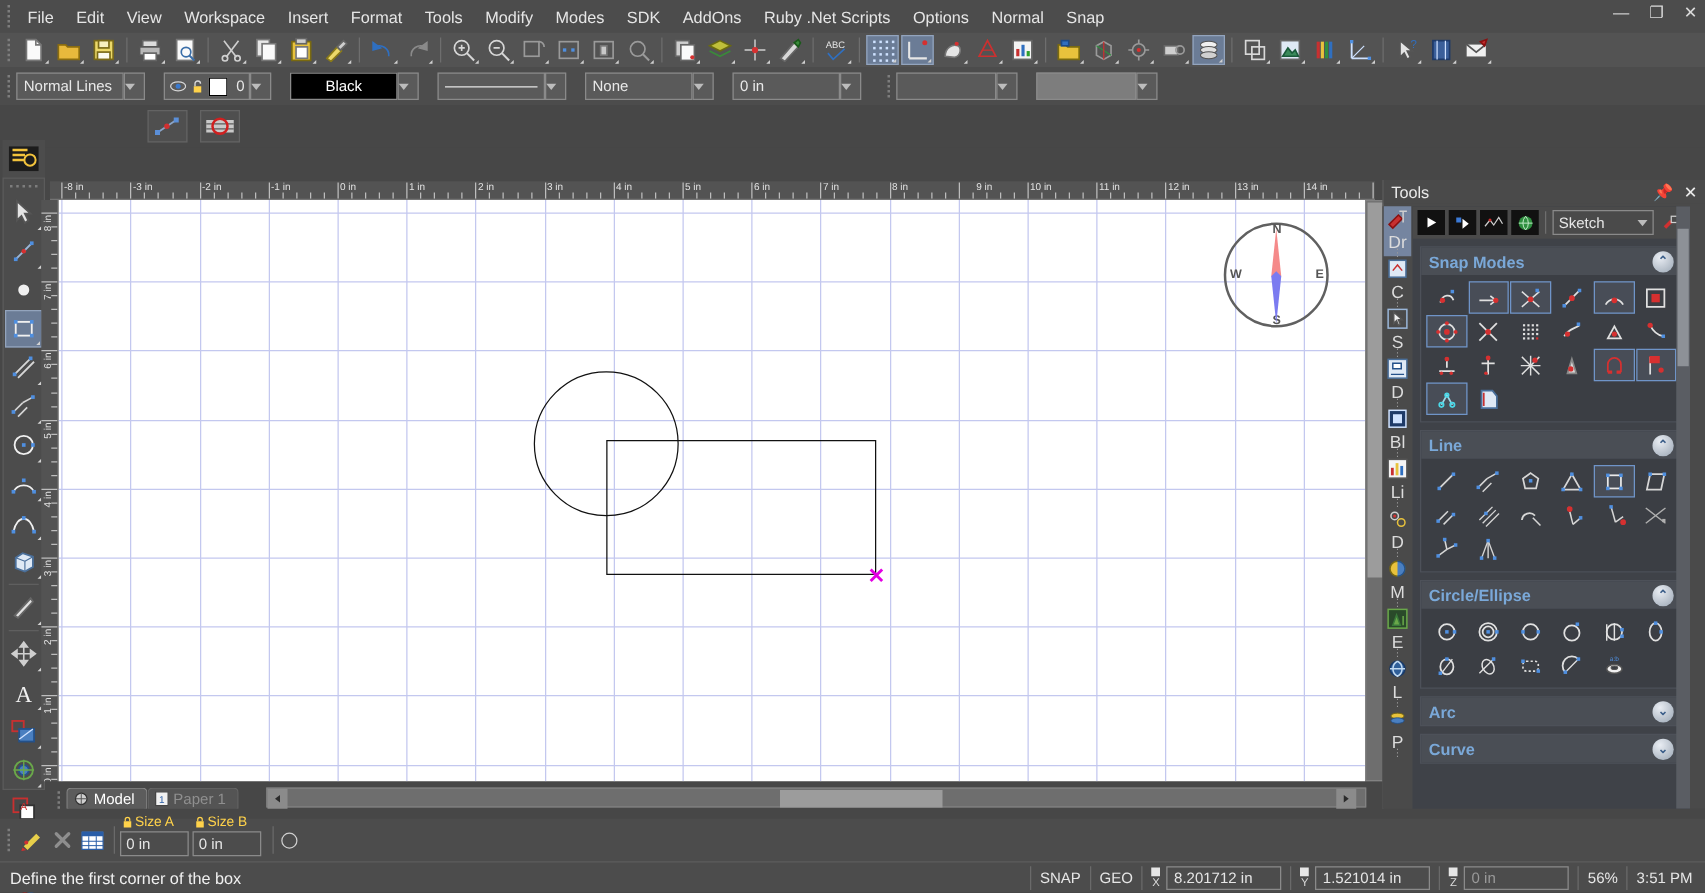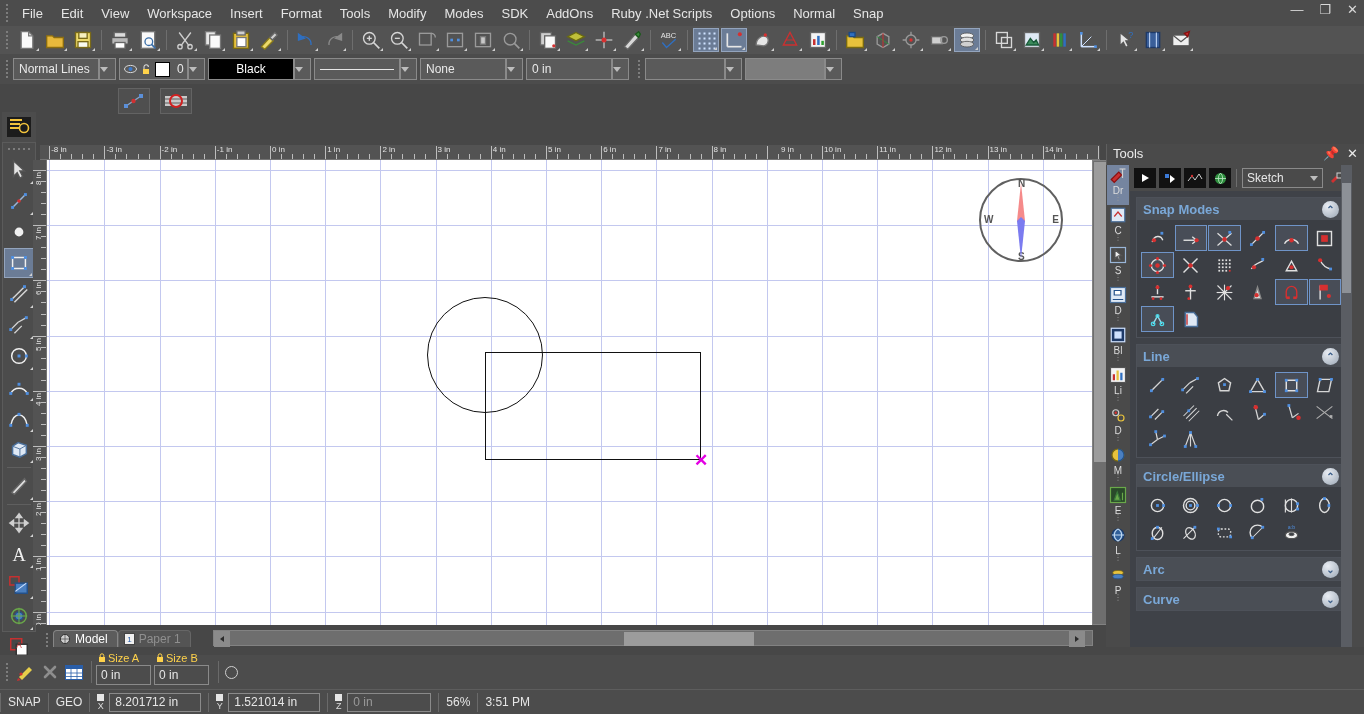--- a/index.html
+++ b/index.html
@@ -43,21 +43,21 @@
     position:absolute; left:0; top:54px; width:1364px; height:30px;
     background:#4c4c4c; display:flex; align-items:center; gap:0px;
   }
   .combo{
     height:22px; background:#5a5a5a; border:1px solid #8a8a8a;
     display:flex; align-items:center; color:#e9e9e9; font-size:12px;
     padding-left:5px; margin-right:0px; position:relative;
   }
   .caret{ width:0;height:0;border-left:4px solid transparent;
           border-right:4px solid transparent;border-top:5px solid #bcbcbc;}
-  .cmbgrp{ display:flex; align-items:center; height:24px; margin-right:3px;}
+  .cmbgrp{ display:flex; align-items:center; height:24px; margin-right:15px;}
 
   
   .toolbar2{
     position:absolute; left:0; top:84px; width:1364px; height:34px;
     background:#474747;
   }
   .flyout{
     position:absolute; top:4px; width:32px; height:26px;
     background:#4f4f4f; border:1px solid #636363; display:flex;
     align-items:center; justify-content:center;
@@ -139,21 +139,21 @@
     font-size:13px; color:#eaeaea; background:#4a4a4a;
   }
   .rp-tabs{
     position:absolute; left:1106px; top:165px; width:24px; height:482px;
     background:#4a4a4a;
   }
   .rp-tab{ width:22px; height:40px; margin:0 1px 0 1px; position:relative;
            display:flex; flex-direction:column; align-items:center; }
   .rp-tab.active{ background:#7585a0; }
   .rp-tab .ico{ width:20px; height:20px; display:flex;align-items:center;justify-content:center;}
-  .rp-tab .ltr{ font-size:10px; color:#dcdcdc; }
+  .rp-tab .ltr{ font-size:14px; color:#dcdcdc; }
 
   .rp-body{ position:absolute; left:1130px; top:165px; width:222px; height:482px;
             background:#3f4248; overflow:hidden;}
   .toolstrip{ height:26px; background:#4a4a4a; display:flex; align-items:center; gap:3px;
               padding:0 4px; }
   .tsb{ width:22px;height:20px; background:#111; display:flex;align-items:center;justify-content:center;}
   .tscombo{ height:20px; flex:1; background:#4a4a4a; border:1px solid #8a8a8a;
             display:flex;align-items:center;padding-left:4px;font-size:12px;color:#e6e6e6;}
   .section{ margin:6px 6px 0 6px; background:#3b3e44; border:1px solid #4d5159;}
   .sec-head{ height:22px; background:#4a4e55; display:flex; align-items:center;
@@ -1721,20 +1721,21 @@
             <span>Size B</span>
           </div>
           <div class="fieldbox">0 in</div>
         </div>
       </div>
     <div style="width:1px;height:22px;background:#6a6a6a;margin:0 6px"></div>
     <div style="width:13px;height:13px;border:1.4px solid #cfcfcf;border-radius:50%"></div>
   </div>
 
   <div class="statusline">
+    <div class="st-msg">Define the first corner of the box</div>
     <div class="st-cell">SNAP</div>
     <div class="st-cell">GEO</div>
     <div id="coord-cells" style="display:flex;align-items:center;">
         <div class="st-cell" style="gap: 3px;">
           <div class="axis">
             <i></i>
             <span>X</span>
           </div>
           <div class="coordbox" style="width: 92px;">8.201712 in</div>
         </div>

